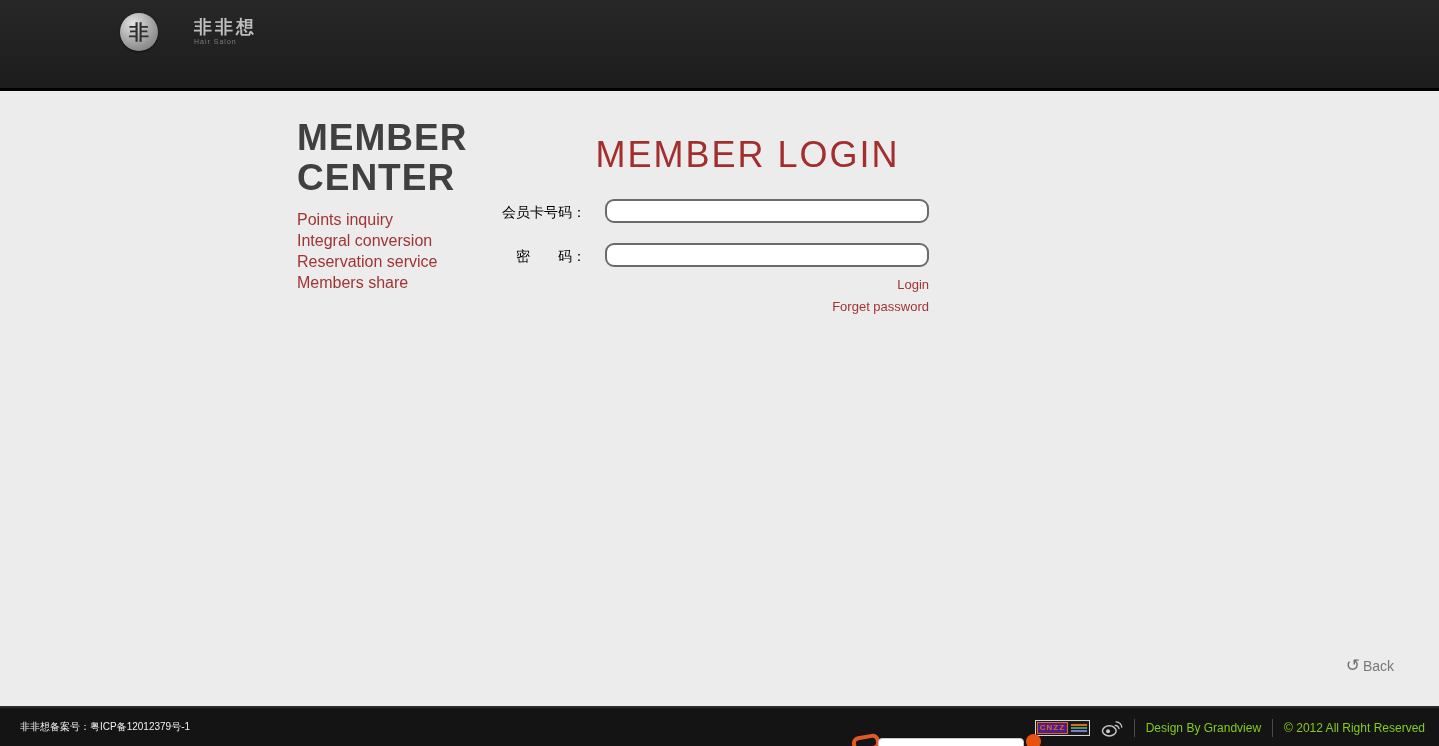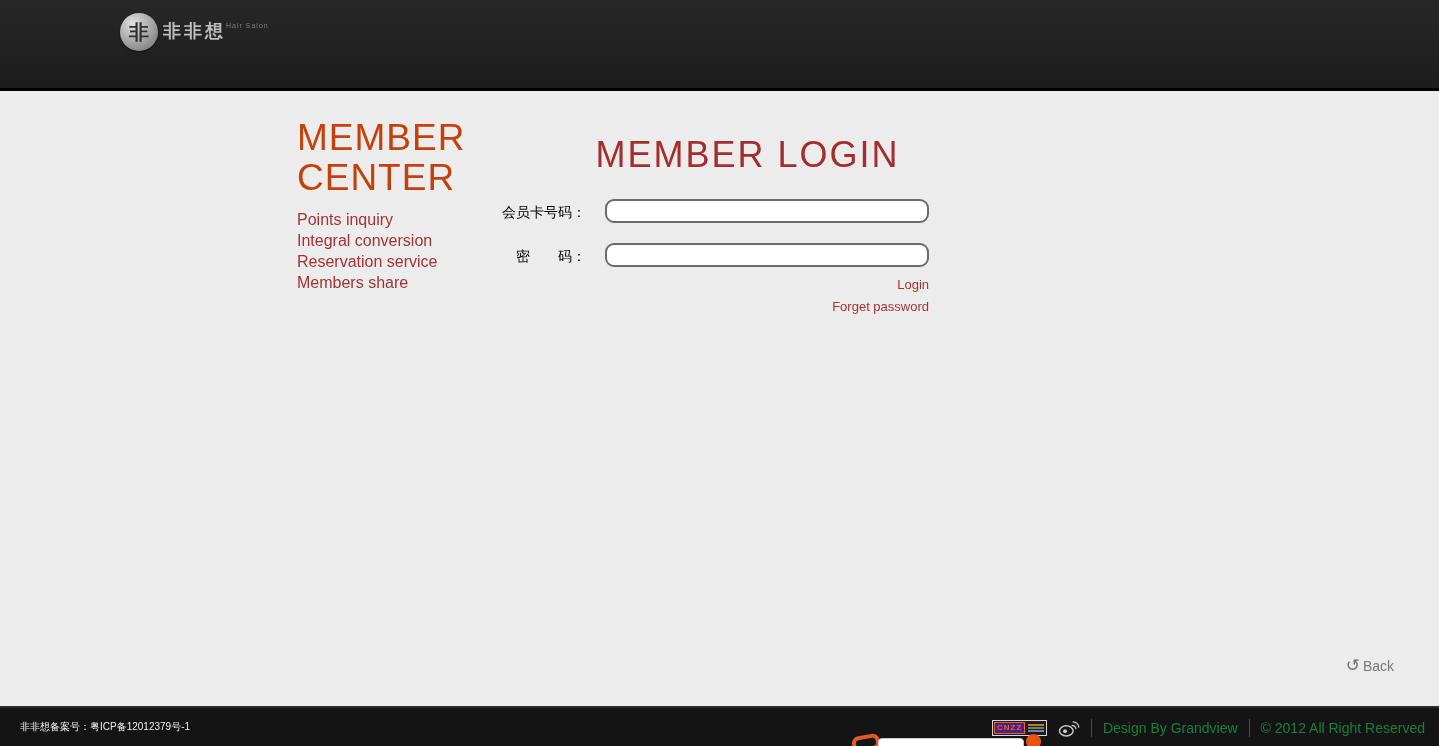--- a/index.html
+++ b/index.html
@@ -16,41 +16,41 @@
     border-bottom:3px solid #000;
   }
   .logo { position:absolute; left:120px; top:13px; display:flex; align-items:center; gap:5px; cursor:pointer; }
   .logo-circle {
     width:38px; height:38px; border-radius:50%;
     background:radial-gradient(circle at 35% 28%, #e2e2e2, #9a9a9a 60%, #6f6f6f);
     display:flex; align-items:center; justify-content:center;
     color:#2e2e2e; font-size:20px; font-weight:bold;
     box-shadow:0 1px 2px rgba(0,0,0,.6);
   }
-  .logo-text-block { display:flex; flex-direction:row; line-height:1.1; }
+  .logo-text-block { display:flex; flex-direction:column; line-height:1.1;margin-left:31px; }
   .logo-name { color:#bdbdbd; font-size:18px; letter-spacing:3px; font-weight:bold; }
   .logo-tagline { color:#7d7d7d; font-size:7px; letter-spacing:1px; }
   .nav {
     position:absolute; left:308px; top:20px; height:26px;
     display:flex; background:#151515; gap:2px;
   }
   .nav-item {
     display:flex; align-items:center; justify-content:center;
     padding:0 15px; background:linear-gradient(#373737,#222);
     color:#fff; font-size:12px; font-weight:bold;
     text-shadow:0 1px 1px #000; text-decoration:none; cursor:pointer;
     white-space:nowrap;
   }
   .nav-item.home { width:91px; }
   .home-icon { width:16px; height:14px; display:block; }
   
   .mc-title {
     position:absolute; left:297px; top:118px;
-    font-size:37px; line-height:40px; color:#c2410c;
-    letter-spacing:1px; font-weight:normal;
+    font-size:37px; line-height:40px; color:#404040;
+    letter-spacing:1px; font-weight:bold;
   }
   .mc-links { position:absolute; left:297px; top:209px; list-style:none; }
   .mc-links a {
     display:block; color:#a13434; font-size:16px; line-height:21px;
     text-decoration:none; cursor:pointer;
   }
   
   .login-title {
     position:absolute; left:565px; top:134px; width:365px;
     text-align:center; font-size:36px; color:#a32e2e; letter-spacing:2px;
@@ -105,21 +105,21 @@
     font-size:8px; font-weight:bold; padding:0 2px; margin:1px;
     letter-spacing:1px; line-height:10px;
   }
   .cnzz-stripes { flex:1; display:flex; flex-direction:column; gap:1px; padding:0 2px; }
   .cnzz-stripes span { display:block; height:2px; }
   .stripe-1 { background:#d96a2a; }
   .stripe-2 { background:#4a9c4a; }
   .stripe-3 { background:#7a7ad0; }
   .weibo-icon { width:22px; height:18px; cursor:pointer; }
   .footer-sep { width:1px; height:18px; background:#4a4a4a; }
-  .footer-text { color:#15803d; font-size:14px; }
+  .footer-text { color:#84cc16; font-size:12px; }
   
   .popup-bar {
     position:absolute; left:878px; top:738px; width:146px; height:18px;
     background:#fff; border:1px solid #c9c9c9; border-radius:4px;
   }
   .popup-blob {
     position:absolute; left:852px; top:735px; width:28px; height:16px;
     border:4px solid #e05a28; border-radius:7px; background:transparent;
     transform:rotate(-10deg);
   }

